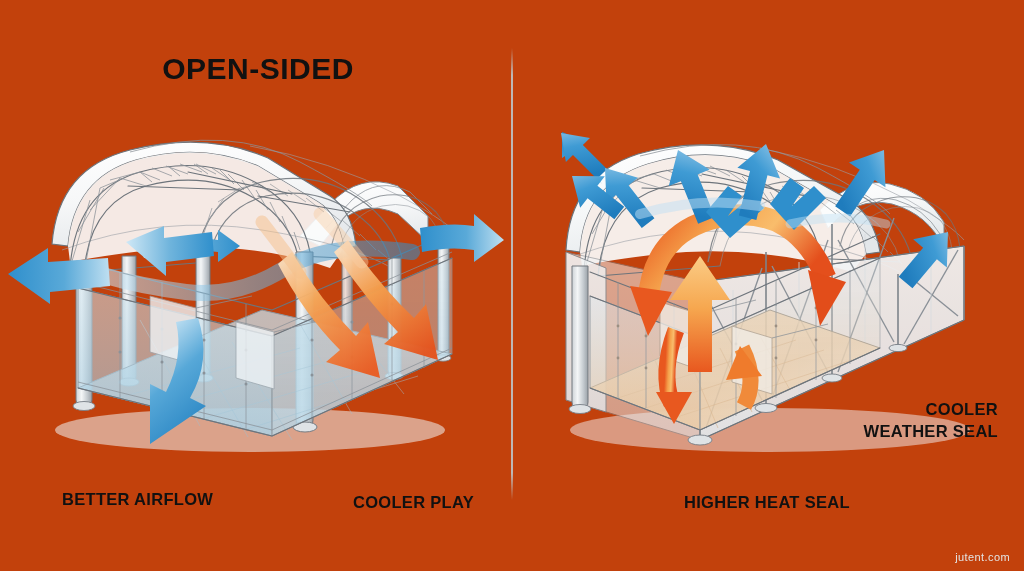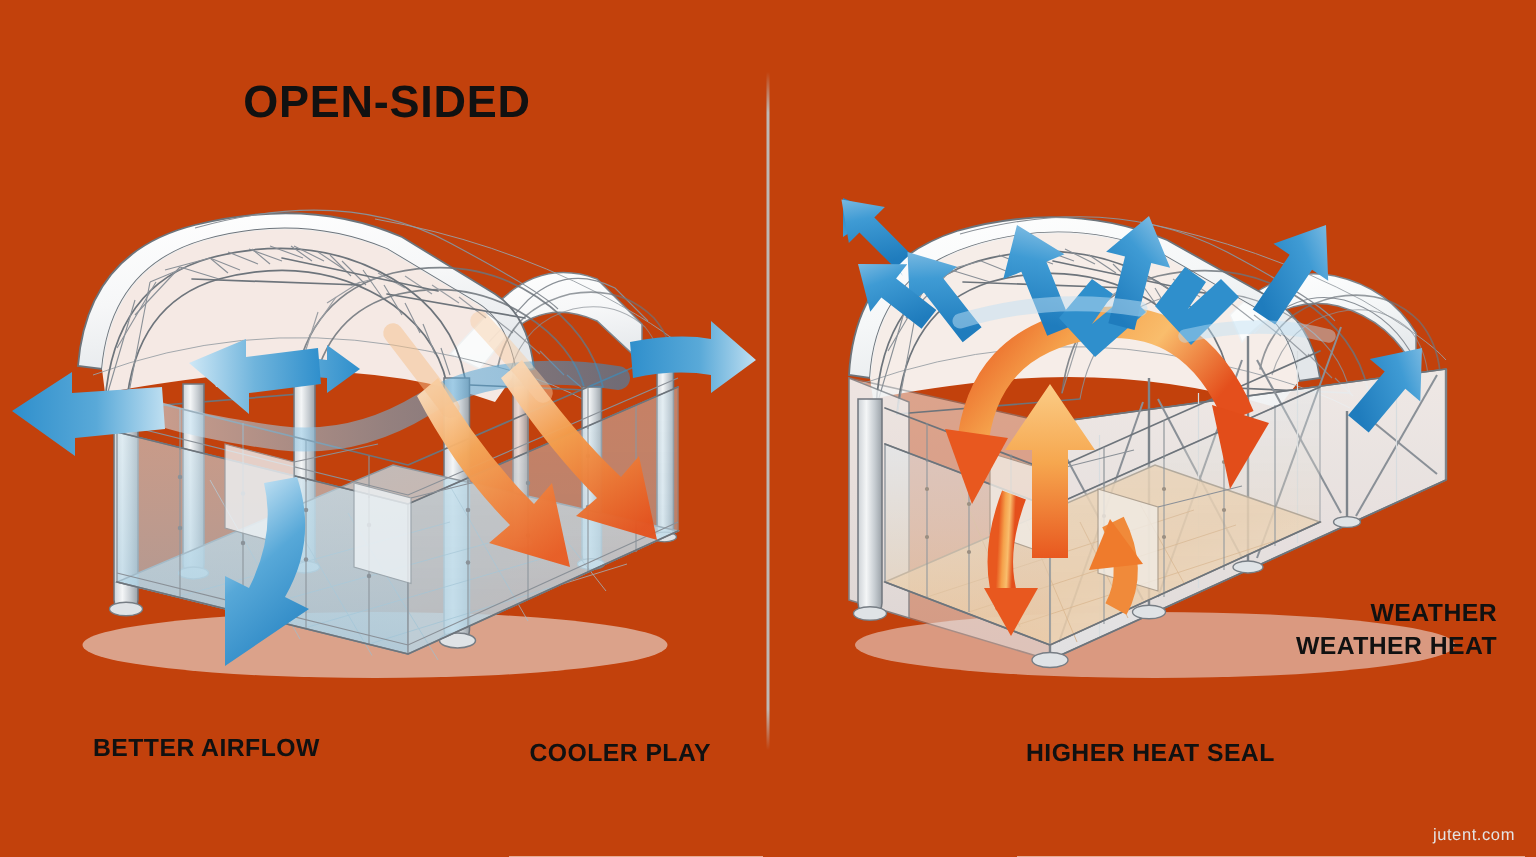--- a/index.html
+++ b/index.html
@@ -644,18 +644,18 @@
 
   <div id="divider"></div>
 
   <div class="panel-title" id="title-left">OPEN-SIDED</div>
 
   <div class="caption" id="cap-airflow">BETTER AIRFLOW</div>
   <div class="caption" id="cap-cooler">COOLER PLAY</div>
   <div class="caption" id="cap-heat">HIGHER HEAT SEAL</div>
 
   <div id="cap-seal">
-    <div>WEATHER</div>
-    <div>WEATHER HEAT</div>
+    <div>COOLER</div>
+    <div>WEATHER SEAL</div>
   </div>
 
   <div id="watermark">jutent.com</div>
 </div>
 
 </body></html>

